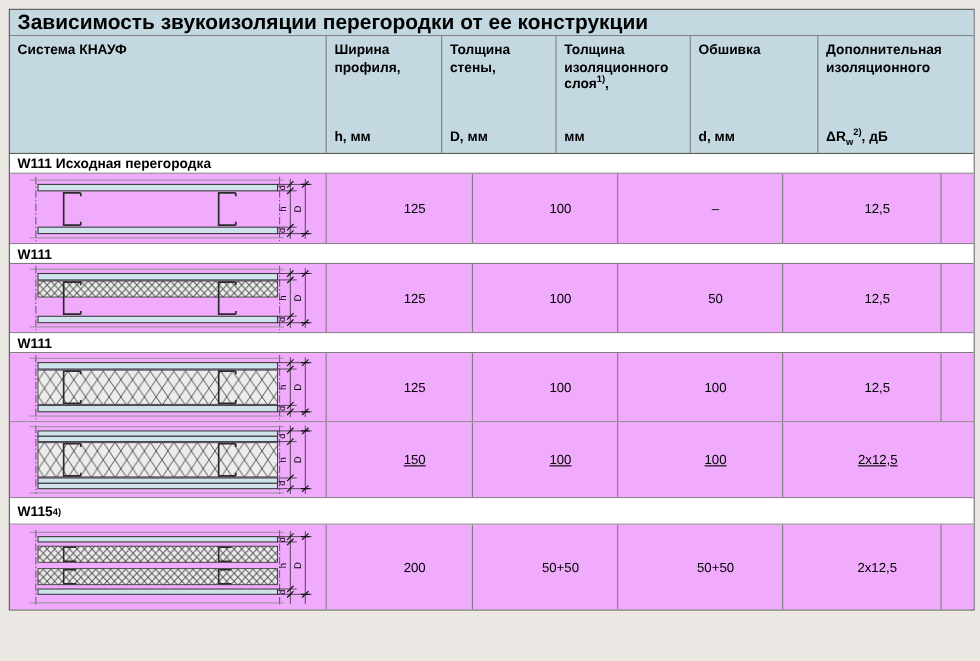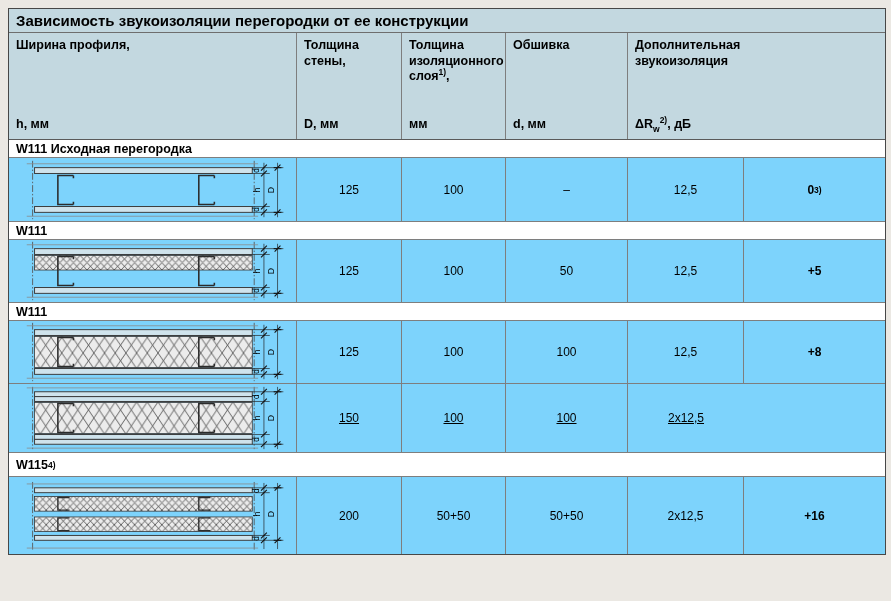--- a/index.html
+++ b/index.html
@@ -10,21 +10,21 @@
     color:#000;
     position:relative;
   }
   .table{
     position:absolute;left:8px;top:8px;width:876px;
     border:1px solid #474747;
     background:#fff;
   }
   .title-row{
     background:#c3d8e0;
-    font-weight:bold;font-size:15px;
+    font-weight:bold;font-size:19px;
     padding:0 7px;height:23px;
     display:flex;align-items:center;
     border-bottom:1px solid #6e6e6e;
   }
   .cols{
     display:grid;
     grid-template-columns:288px 105px 104px 122px 116px 141px;
   }
   .header-row{
     background:#c3d8e0;
@@ -42,21 +42,21 @@
   .sec-label{
     box-sizing:border-box;
     height:18px;
     padding:0 7px;
     display:flex;align-items:center;
     font-weight:bold;font-size:12.5px;
     background:#fff;
     border-bottom:1px solid #7e7e7e;
   }
   .sec-label.tall{height:24px;}
-  .data-row{border-bottom:1px solid #7e7e7e;background:#7dd3fc;}
+  .data-row{border-bottom:1px solid #7e7e7e;background:#f0abfc;gap:28px;}
   .data-row.last{border-bottom:none;}
   .dcell{
     box-sizing:border-box;
     border-right:1px solid #7e7e7e;
     display:flex;align-items:center;justify-content:center;
     font-size:12px;
   }
   .dcell:last-child{border-right:none;}
   .h63 .dcell{height:63px;}
   .h62 .dcell{height:62px;}
@@ -73,37 +73,40 @@
 <body>
 
 <div class="table">
 
   <div class="title-row">
     <span>Зависимость звукоизоляции перегородки от ее конструкции</span>
   </div>
 
   <div class="cols header-row">
     <div class="hcell">
+      <span>Система КНАУФ</span>
+    </div>
+    <div class="hcell">
       <span><span>Ширина профиля,</span><sup class="sp"></sup><span></span></span>
       <span class="unit"><span>h, мм</span><sub class="sb"></sub><sup class="sp"></sup><span></span></span>
     </div>
     <div class="hcell">
       <span><span>Толщина стены,</span><sup class="sp"></sup><span></span></span>
       <span class="unit"><span>D, мм</span><sub class="sb"></sub><sup class="sp"></sup><span></span></span>
     </div>
     <div class="hcell">
       <span><span>Толщина изоляционного слоя</span><sup class="sp">1)</sup><span>,</span></span>
       <span class="unit"><span>мм</span><sub class="sb"></sub><sup class="sp"></sup><span></span></span>
     </div>
     <div class="hcell">
       <span><span>Обшивка</span><sup class="sp"></sup><span></span></span>
       <span class="unit"><span>d, мм</span><sub class="sb"></sub><sup class="sp"></sup><span></span></span>
     </div>
     <div class="hcell">
-      <span><span>Дополнительная звукоизоляция</span><sup class="sp"></sup><span></span></span>
+      <span><span>Дополнительная изоляционного</span><sup class="sp"></sup><span></span></span>
       <span class="unit"><span>ΔR</span><sub class="sb">w</sub><sup class="sp">2)</sup><span>, дБ</span></span>
     </div>
   </div>
 
   <div class="sec-label">
     <span>W111 Исходная перегородка</span>
       <sup class="sp"></sup>
   </div>
   <div class="cols data-row h63">
     <div class="dcell diagram-cell">

